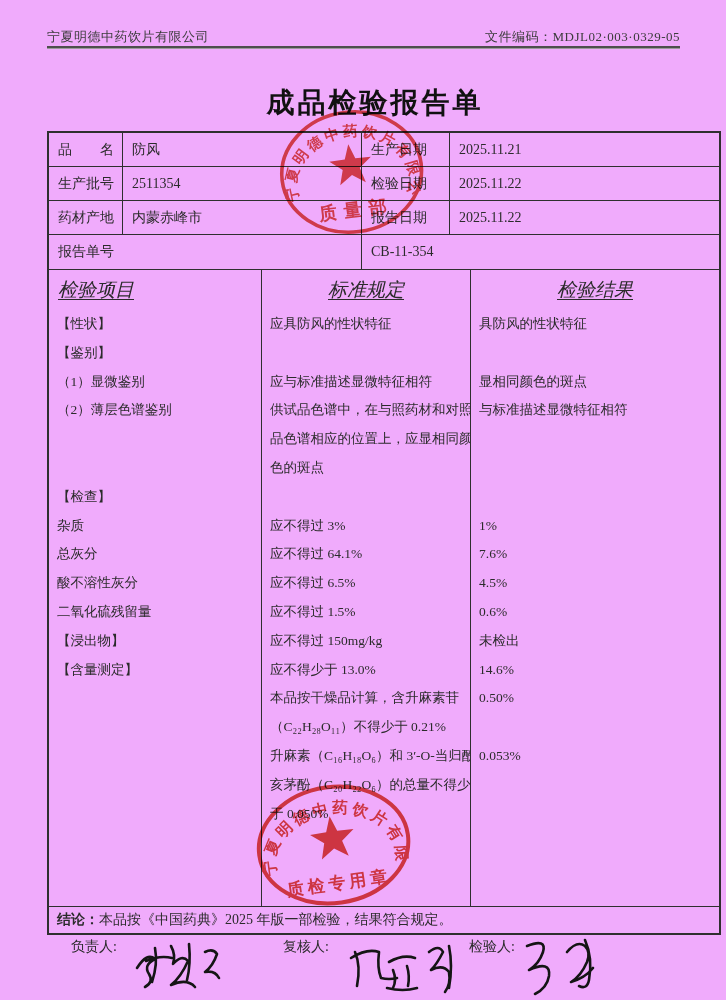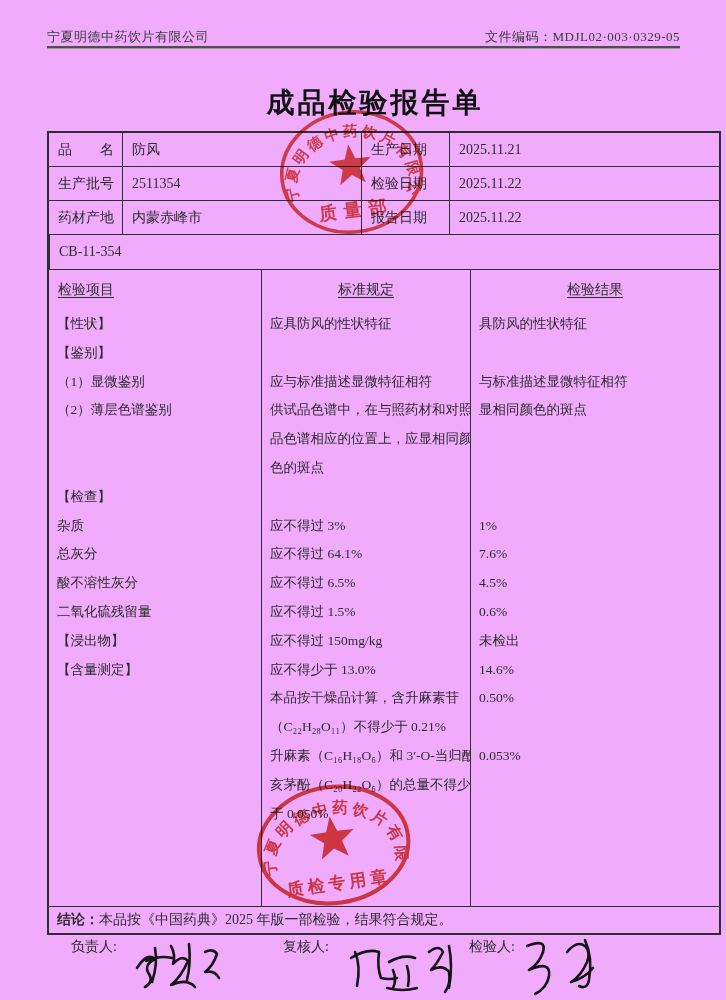--- a/index.html
+++ b/index.html
@@ -26,21 +26,21 @@
     border:2px solid #2f2f2f;
   }
   .info-row { display:grid; grid-template-columns:73px 239px 88px 1fr; height:34px; border-bottom:1.5px solid #2f2f2f; }
   .info-row.wide { grid-template-columns:312px 1fr; height:35px; }
   .cell { padding-left:9px; display:flex; align-items:center; font-size:14px; white-space:pre; }
   .cell.bl { border-left:1.5px solid #2f2f2f; }
   
   .main-section { display:grid; grid-template-columns:212px 209px 1fr; height:636px; }
   .mcol { overflow:hidden; }
   .mcol.bl { border-left:1.5px solid #2f2f2f; }
-  .mhead { height:40px; display:flex; align-items:center; font-size:14px; }
+  .mhead { height:40px; display:flex; align-items:center; font-size:19px;font-style:italic; }
   .mhead span { text-decoration:underline; text-underline-offset:3px; }
   .mhead.left { padding-left:9px; }
   .mhead.center { justify-content:center; }
   .mline { height:28.8px; line-height:28.8px; font-size:13.5px; padding-left:8px; white-space:pre; overflow:visible; }
   
   .conclusion-row { border-top:1.5px solid #2f2f2f; height:27px; display:flex; align-items:center; padding-left:8px; font-size:14px; }
   .conclusion-row .lbl { font-weight:bold; }
   
   .sign-row { position:absolute; top:936px; left:61px; width:633px; height:60px; font-size:14px; }
   .sign-label { position:absolute; top:2px; }
@@ -80,20 +80,21 @@
     </div>
 
     <div class="info-row">
       <div class="cell">药材产地</div>
       <div class="cell bl">内蒙赤峰市</div>
       <div class="cell bl">报告日期</div>
       <div class="cell bl">2025.11.22</div>
     </div>
 
     <div class="info-row wide">
+      <div class="cell">报告单号</div>
       <div class="cell bl">CB-11-354</div>
     </div>
 
     <div class="main-section">
       <div class="mcol">
         <div class="mhead left">
             <span>检验项目</span>
           </div>
       <div class="mline">【性状】</div>
           <div class="mline">【鉴别】</div>
@@ -135,22 +136,22 @@
           <div class="mline">升麻素（C₁₆H₁₈O₆）和 3′-O-当归酰</div>
           <div class="mline">亥茅酚（C₂₀H₂₂O₆）的总量不得少</div>
           <div class="mline">于 0.050%</div>
         </div>
       <div class="mcol bl">
         <div class="mhead center">
             <span>检验结果</span>
           </div>
       <div class="mline">具防风的性状特征</div>
           <div class="mline"></div>
+          <div class="mline">显相同颜色的斑点</div>
           <div class="mline">与标准描述显微特征相符</div>
-          <div class="mline">显相同颜色的斑点</div>
           <div class="mline"></div>
           <div class="mline"></div>
           <div class="mline"></div>
           <div class="mline">1%</div>
           <div class="mline">7.6%</div>
           <div class="mline">4.5%</div>
           <div class="mline">0.6%</div>
           <div class="mline">未检出</div>
           <div class="mline">14.6%</div>
           <div class="mline">0.50%</div>

